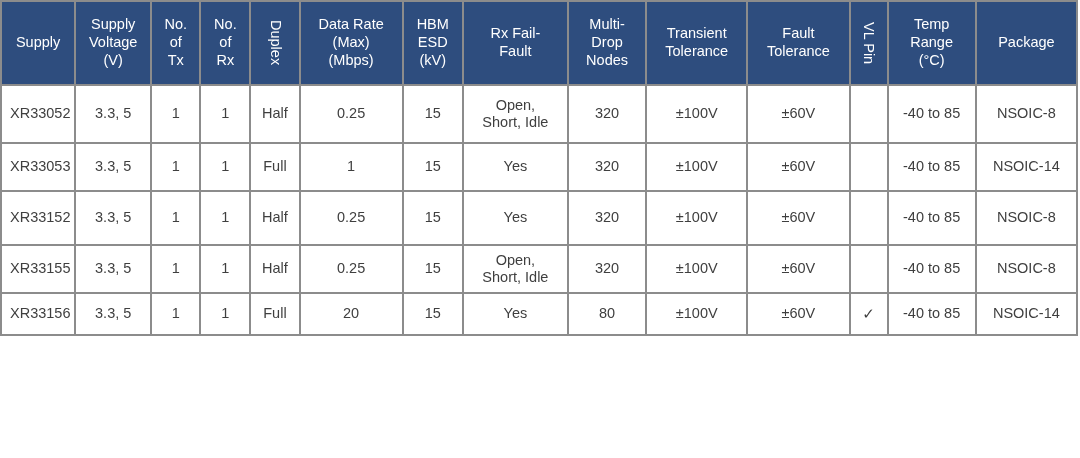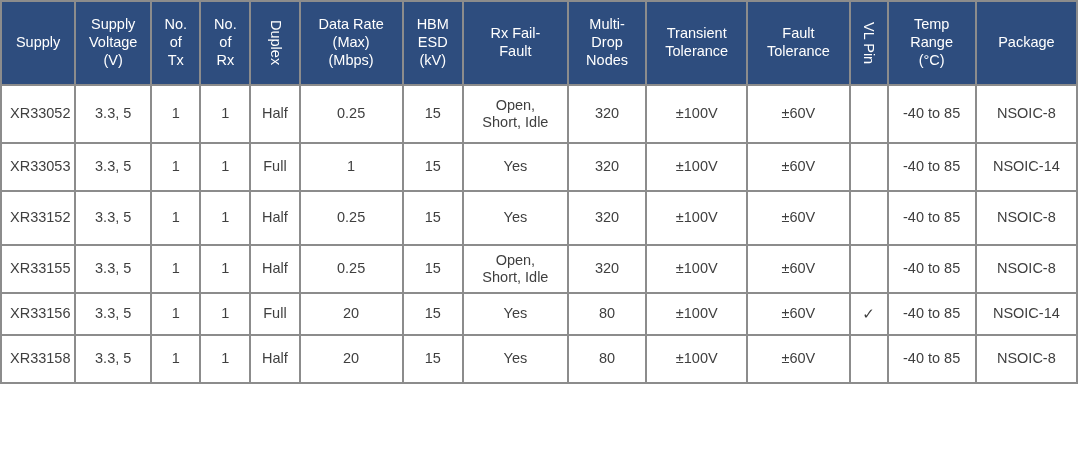--- a/index.html
+++ b/index.html
@@ -199,31 +199,15 @@
           <td data-col="data_rate">20</td>
           <td data-col="hbm_esd">15</td>
           <td data-col="rx_fail_safe">Yes</td>
           <td data-col="multi_drop_nodes">80</td>
           <td data-col="transient_tolerance">±100V</td>
           <td data-col="fault_tolerance">±60V</td>
           <td data-col="vl_pin">✓</td>
           <td data-col="temp_range">-40 to 85</td>
           <td data-col="package">NSOIC-14</td>
         </tr>
-        <tr>
-          <td data-col="product">XR33158</td>
-          <td data-col="supply_voltage">3.3, 5</td>
-          <td data-col="no_of_tx">1</td>
-          <td data-col="no_of_rx">1</td>
-          <td data-col="duplex">Half</td>
-          <td data-col="data_rate">20</td>
-          <td data-col="hbm_esd">15</td>
-          <td data-col="rx_fail_safe">Yes</td>
-          <td data-col="multi_drop_nodes">80</td>
-          <td data-col="transient_tolerance">±100V</td>
-          <td data-col="fault_tolerance">±60V</td>
-          <td data-col="vl_pin"></td>
-          <td data-col="temp_range">-40 to 85</td>
-          <td data-col="package">NSOIC-8</td>
-        </tr>
       </tbody>
   </table>
 </div>
 
 </body></html>

